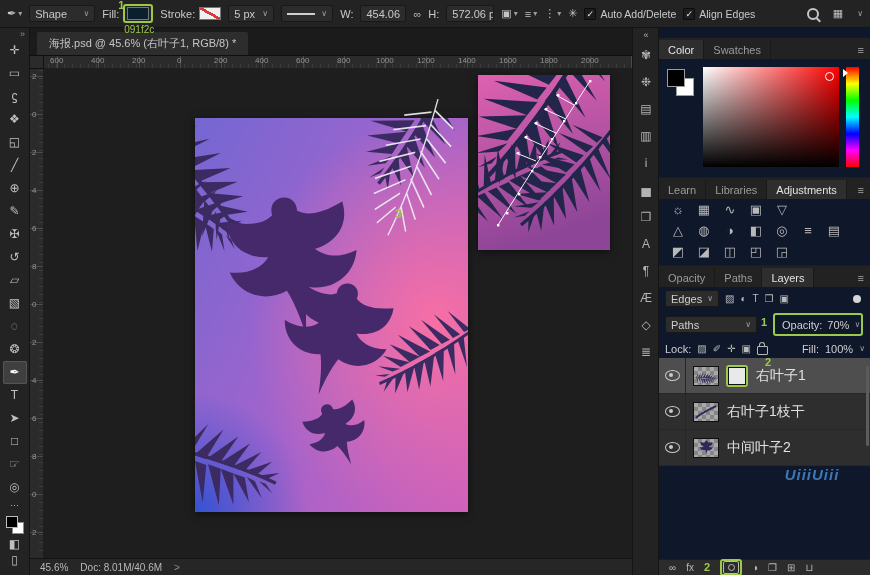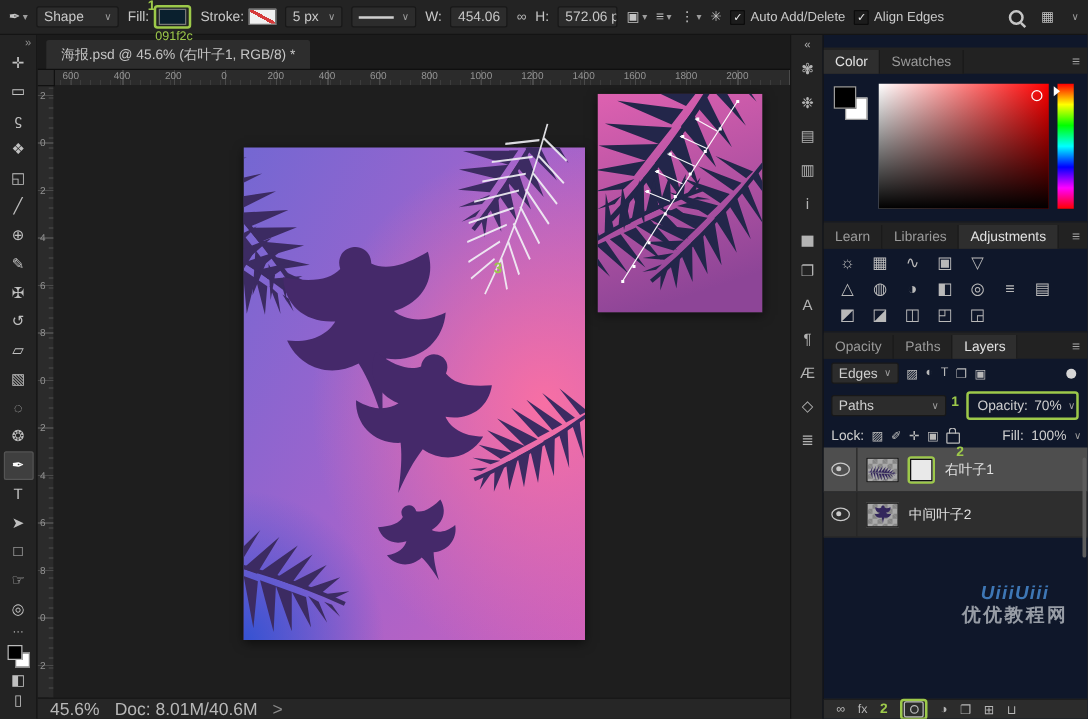--- a/index.html
+++ b/index.html
@@ -63,21 +63,21 @@
 
   .poster{position:absolute;left:152px;top:50px;width:273px;height:394px;
      background:
        radial-gradient(75% 55% at 0% 100%, #3552d2 0%, rgba(53,82,210,0) 55%),
        radial-gradient(110% 85% at 88% 52%, #f76fa4 0%, rgba(247,111,164,0) 62%),
        linear-gradient(118deg,#7467d2 0%, #9d64cd 45%, #cc60bc 100%);
      box-shadow:0 2px 8px rgba(0,0,0,.55)}
   .refimg{position:absolute;left:435px;top:7px;width:132px;height:175px;box-shadow:0 2px 8px rgba(0,0,0,.55)}
 
   #statusbar{position:absolute;left:0;top:503px;width:602px;height:17px;background:#262626;border-top:1px solid #141414;
-     display:flex;align-items:center;gap:12px;padding:0 10px;box-sizing:border-box;font-size:14px;color:#b8b8b8}
+     display:flex;align-items:center;gap:12px;padding:0 10px;box-sizing:border-box;font-size:10px;color:#b8b8b8}
 
   
   #dock{position:absolute;left:632px;top:28px;width:26px;height:547px;background:#232323;
         border-left:1px solid #141414;display:flex;flex-direction:column;align-items:center;z-index:10}
   .dicon{height:27px;line-height:27px;font-size:12px;color:#b3b3b3;text-align:center;width:100%}
 
   
   #panels{position:absolute;left:658px;top:28px;width:212px;height:547px;background:#0f172a;
           border-left:1px solid #141414;font-size:11px;color:#cfcfcf;z-index:10}
   .tabs-row{height:21px;background:#222;display:flex;align-items:flex-end}
@@ -117,21 +117,21 @@
   .eye{width:13px;height:9px;border:1px solid #c9c9c9;border-radius:50%;position:relative}
   .eye::after{content:'';position:absolute;left:3.5px;top:1.5px;width:4px;height:4px;background:#c9c9c9;border-radius:50%}
   .thumb{width:26px;height:20px;margin-left:7px;border:1px solid #101010;box-sizing:border-box;position:relative;overflow:hidden;
      background-color:#a9a9a9;
      background-image:linear-gradient(45deg,#858585 25%,transparent 25%,transparent 75%,#858585 75%),
                       linear-gradient(45deg,#858585 25%,transparent 25%,transparent 75%,#858585 75%);
      background-size:8px 8px;background-position:0 0,4px 4px}
   .thumb.dark{background:#12122c}
   .thumb svg{position:absolute;inset:0;width:100%;height:100%}
   .maskthumb{width:18px;height:18px;background:#e9e9e9;border:1px solid #101010;box-sizing:border-box}
-  .lname{margin-left:8px;font-size:11px;color:#e0e0e0;white-space:nowrap}
+  .lname{margin-left:8px;font-size:14px;color:#e0e0e0;white-space:nowrap}
   #lbottom{position:absolute;left:0;bottom:0;width:212px;height:16px;background:#2c2c2c;border-top:1px solid #1d1d1d;
      display:flex;align-items:center;gap:10px;padding:0 8px 0 10px;box-sizing:border-box;font-size:10px;color:#b5b5b5}
   .mask-ic{width:14px;height:11px;border:1px solid #b9b9b9;border-radius:2px;position:relative;display:inline-block}
   .mask-ic::after{content:'';position:absolute;width:5px;height:5px;border:1px solid #b9b9b9;border-radius:50%;top:2px;left:4px}
   .scrollbar{position:absolute;right:2px;top:0;width:3px;height:80px;background:#5c5c5c;border-radius:2px}
 
   #watermark{position:absolute;left:758px;top:466px;width:108px;text-align:center;z-index:60;opacity:.8;pointer-events:none}
   #watermark .l1{color:#4a90d9;font-weight:bold;font-style:italic;font-size:15px;letter-spacing:1px}
   #watermark .l2{color:#b9bec4;font-weight:bold;font-size:15px;letter-spacing:2px}
 </style>
@@ -477,20 +477,31 @@
               <use href="#frond" transform="translate(6,10) rotate(6) scale(0.9)" style="color:#33265c"></use>
             </svg>
         </span>
         <span class="ann-box" style="margin-left:7px;padding:0">
           <span class="maskthumb"></span>
         </span>
         <span class="g-num" style="position:absolute;left:106px;top:-1px">2</span>
         <span class="lname">右叶子1</span>
       </div>
 
+      <div class="lrow">
+        <span class="eyecell">
+            <span class="eye"></span>
+          </span>
+        <span class="thumb">
+          <svg viewBox="0 0 100 60">
+              <path d="M8,54 Q40,30 92,6" fill="none" stroke="#33265c" stroke-width="8"></path>
+            </svg>
+        </span>
+        <span class="lname">右叶子1枝干</span>
+      </div>
 
       <div class="lrow">
         <span class="eyecell">
             <span class="eye"></span>
           </span>
         <span class="thumb">
           <svg viewBox="0 0 100 100">
               <use href="#monstera" transform="translate(12,8) scale(0.8)" style="color:#33265c"></use>
             </svg>
         </span>
@@ -511,14 +522,13 @@
       <span>◑</span>
       <span>❐</span>
       <span>⊞</span>
       <span>⊔</span>
     </div>
   </div>
 </div>
 
 <div id="watermark">
   <div class="l1">UiiiUiii</div>
-  <div class="l2">优优教程网</div>
 </div>
 
 </body></html>

